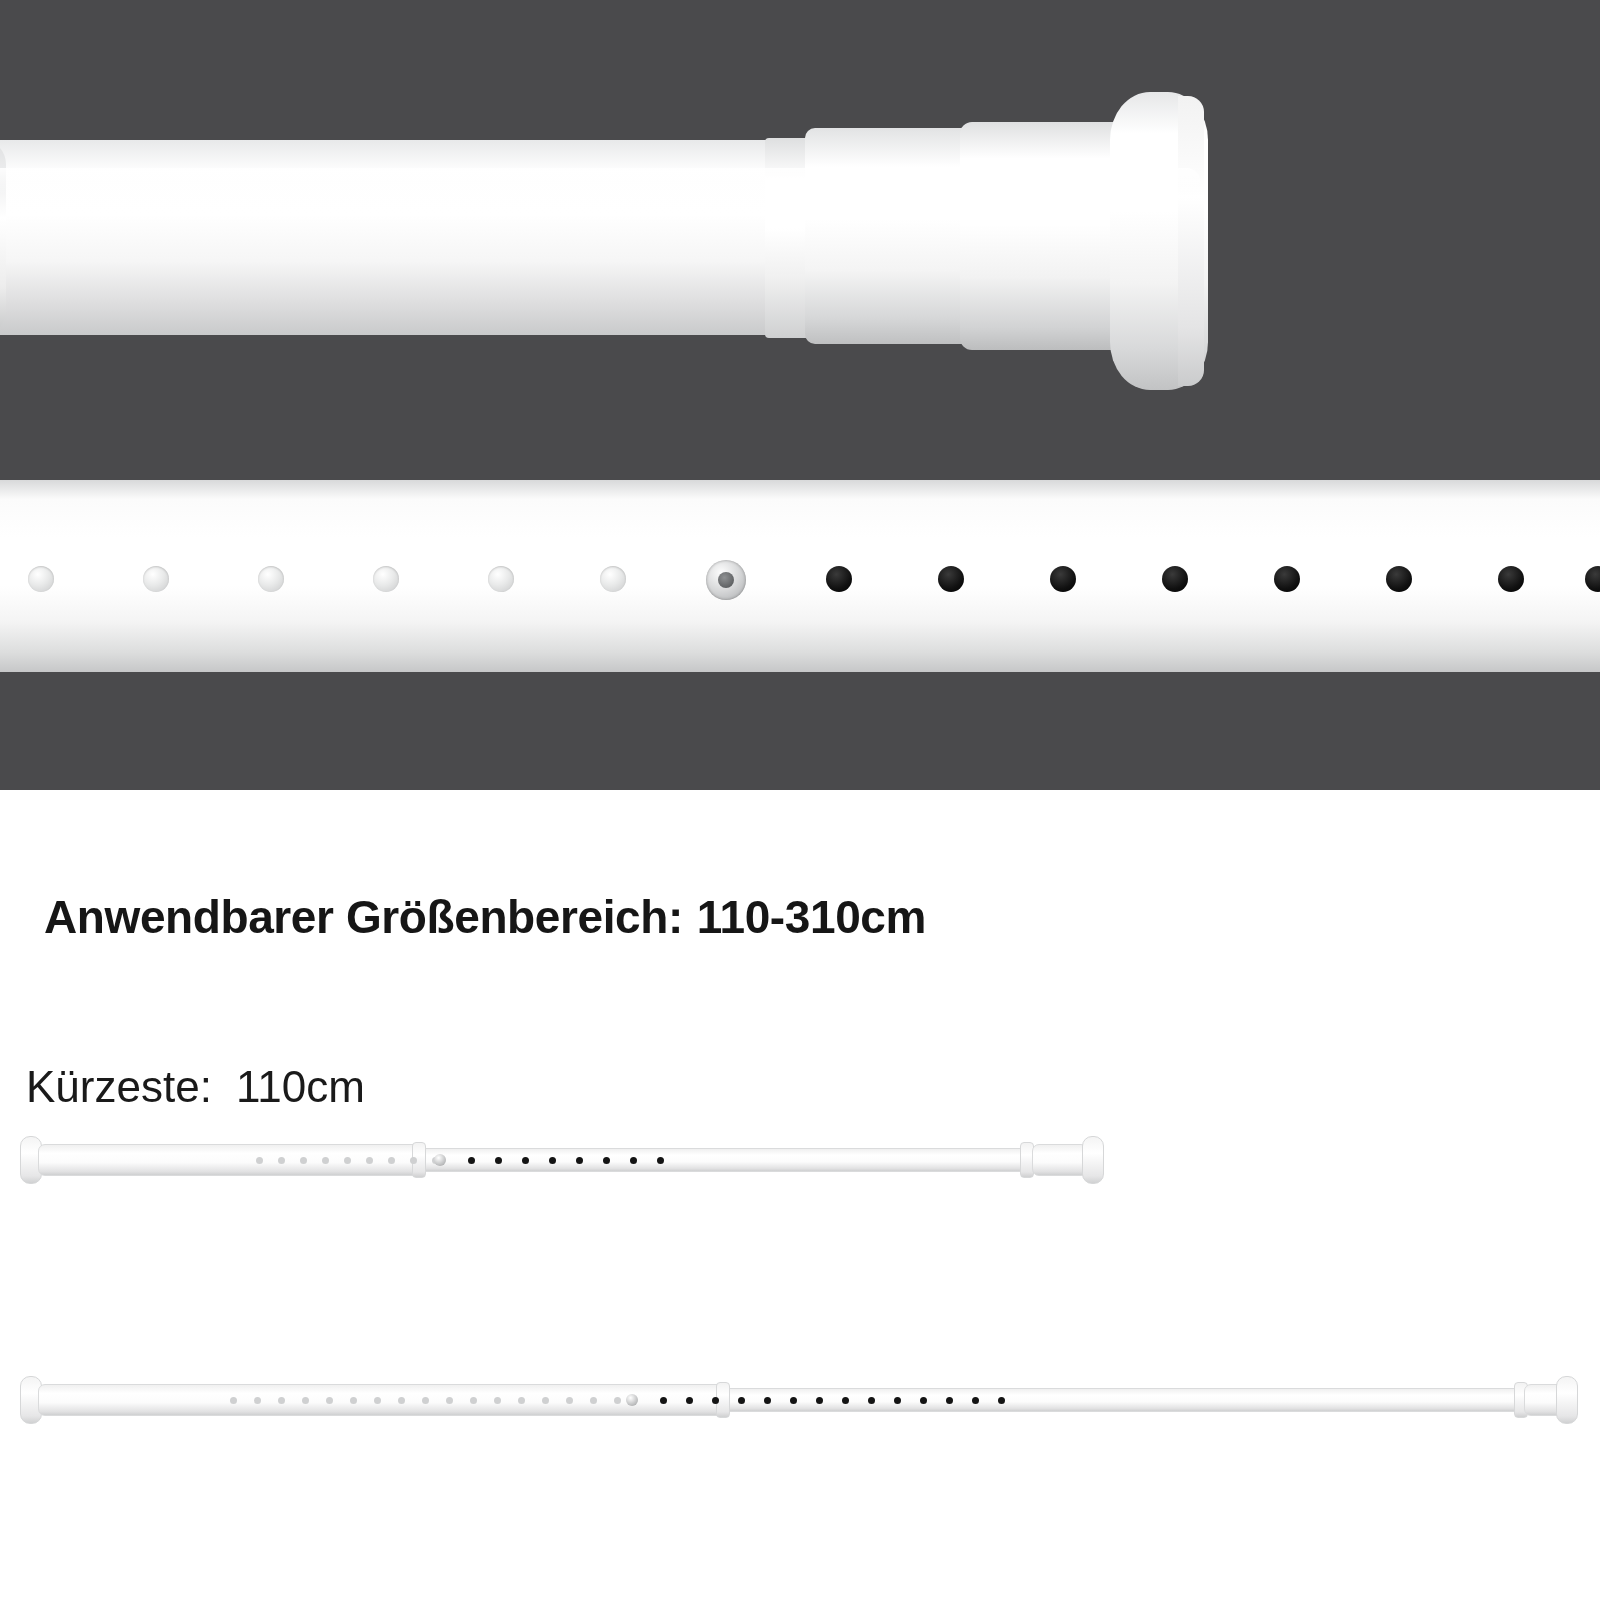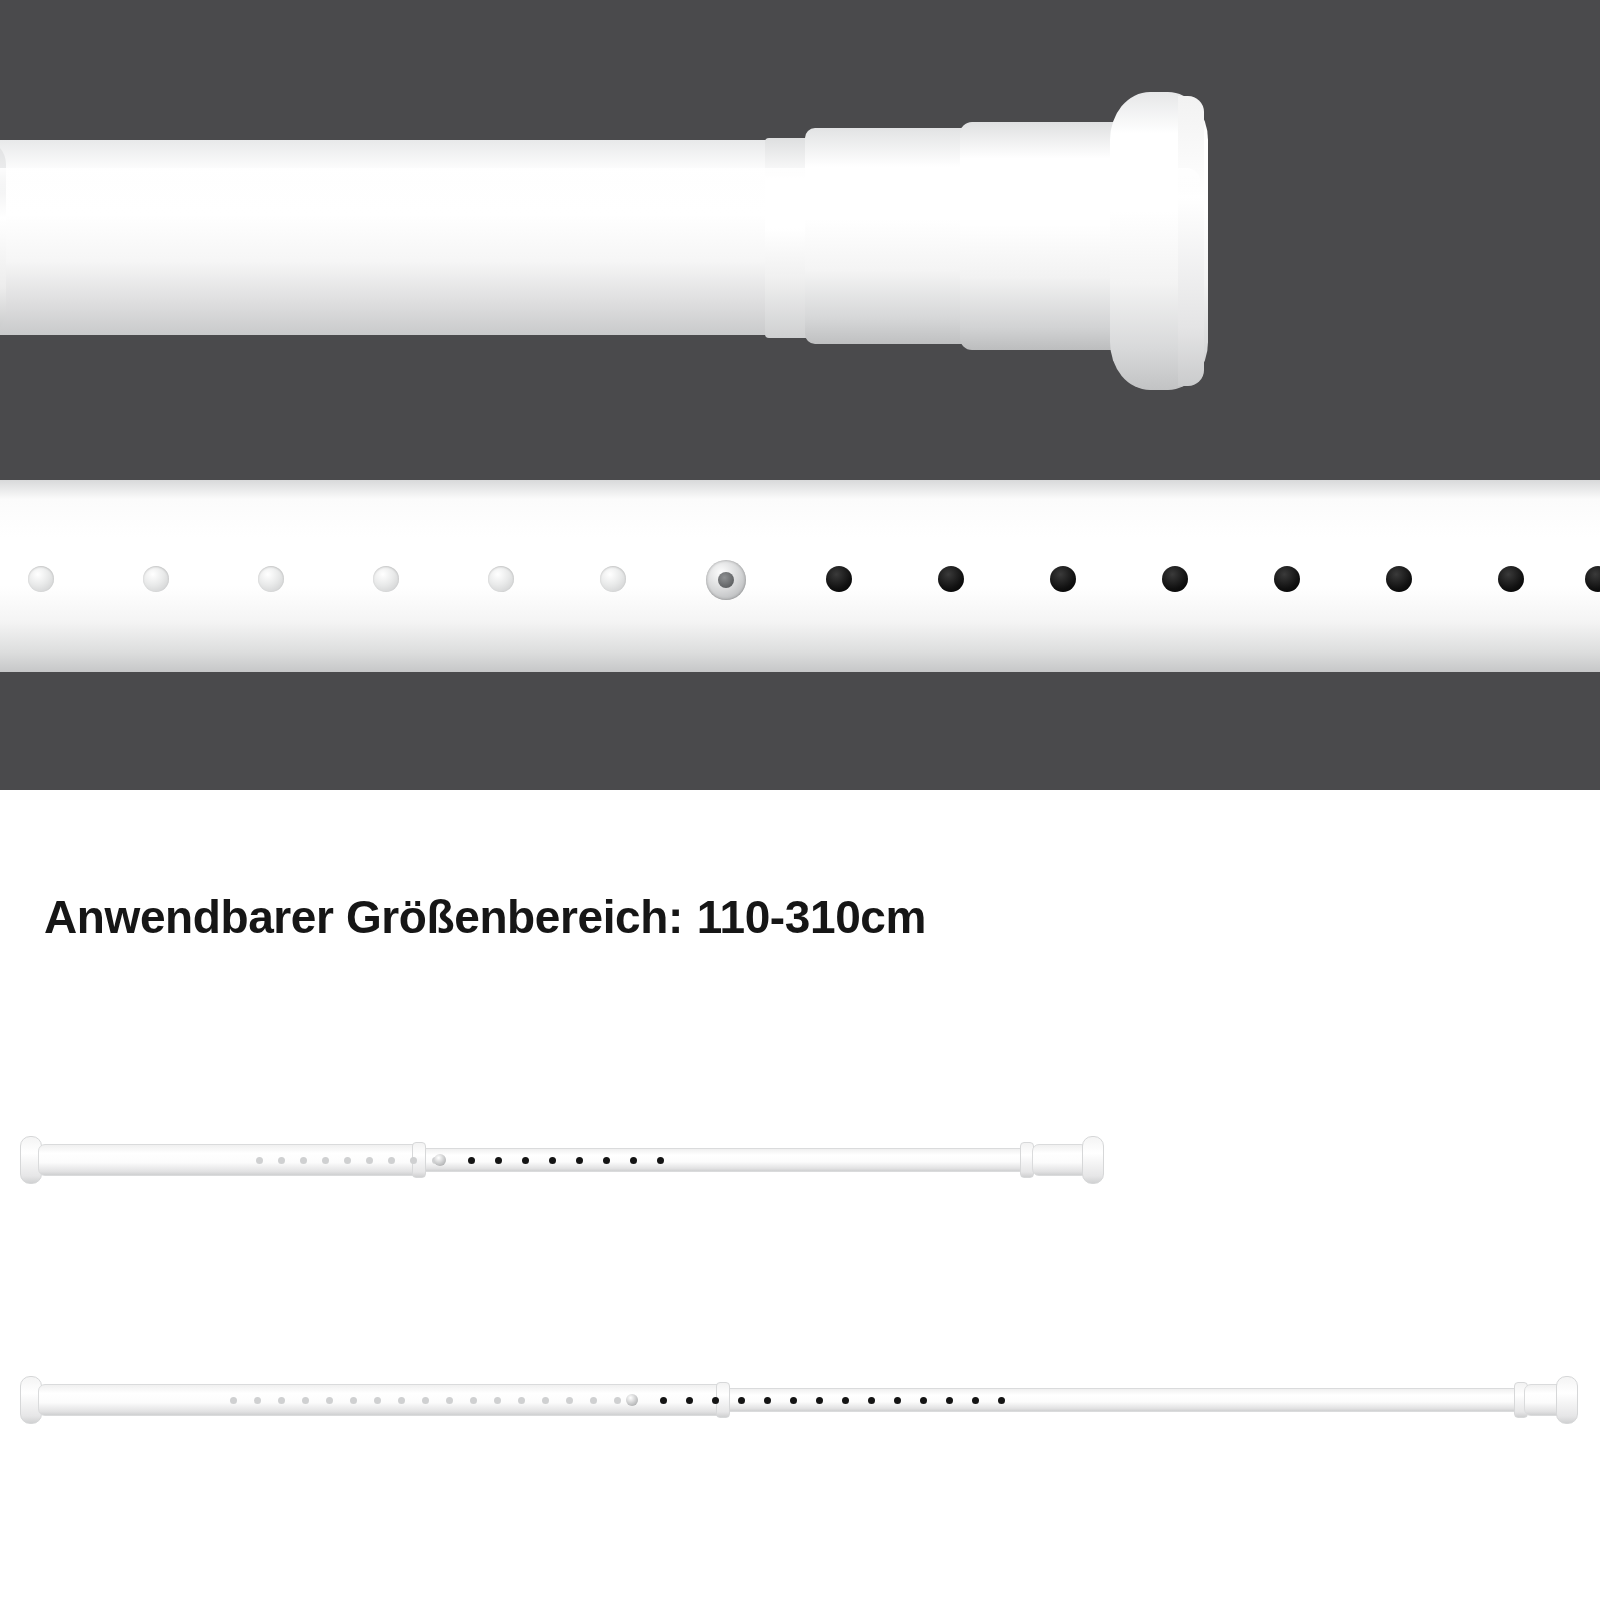--- a/index.html
+++ b/index.html
@@ -258,20 +258,24 @@
     <div class="mid-hole dark" style="left:1498px"></div>
     <div class="mid-hole dark" style="left:1585px"></div>
   </div>
 
   <div class="text-area">
 
     <div class="headline">
       <span>Anwendbarer Größenbereich:</span><span class="val">110-310cm</span>
     </div>
 
+    <div class="label-short">
+      <span>Kürzeste:</span>
+      <span style="margin-left:12px">110cm</span>
+    </div>
 
     <div class="mini-rod" id="mini-short" style="left:20px; top:340px; width:1100px;">
       <div class="mini-cap" style="left:0px"></div>
       <div class="mini-tube thick" style="left:18px; width:385px;"></div>
       <div class="mini-tube" style="left:398px; width:610px;"></div>
       <div class="mini-collar" style="left:392px"></div>
       <div class="mini-collar" style="left:1000px"></div>
       <div class="mini-tube thick" style="left:1012px; width:56px;"></div>
       <div class="mini-cap" style="left:1062px"></div>
     <div class="mini-hole light" style="left: 236px;"></div>

